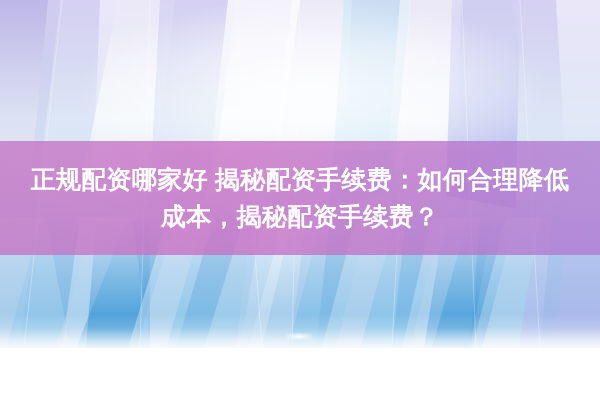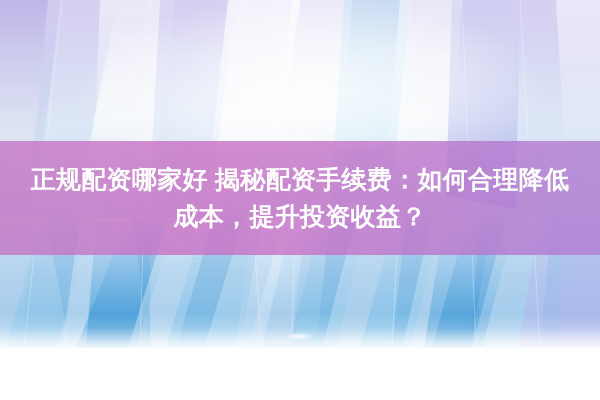--- a/index.html
+++ b/index.html
@@ -197,16 +197,16 @@
       <line x1="520" y1="0" x2="540" y2="400"></line>
     </g>
   </svg>
 
   <div class="haze-top"></div>
   <div class="glow-bottom"></div>
   <div class="speck"></div>
 
   <div class="band">
     <div class="title-line">正规配资哪家好 揭秘配资手续费：如何合理降低</div>
-    <div class="title-line">成本，提升投资收益？</div>
+    <div class="title-line">成本，揭秘配资手续费？</div>
   </div>
 
 </div>
 
 </body></html>

